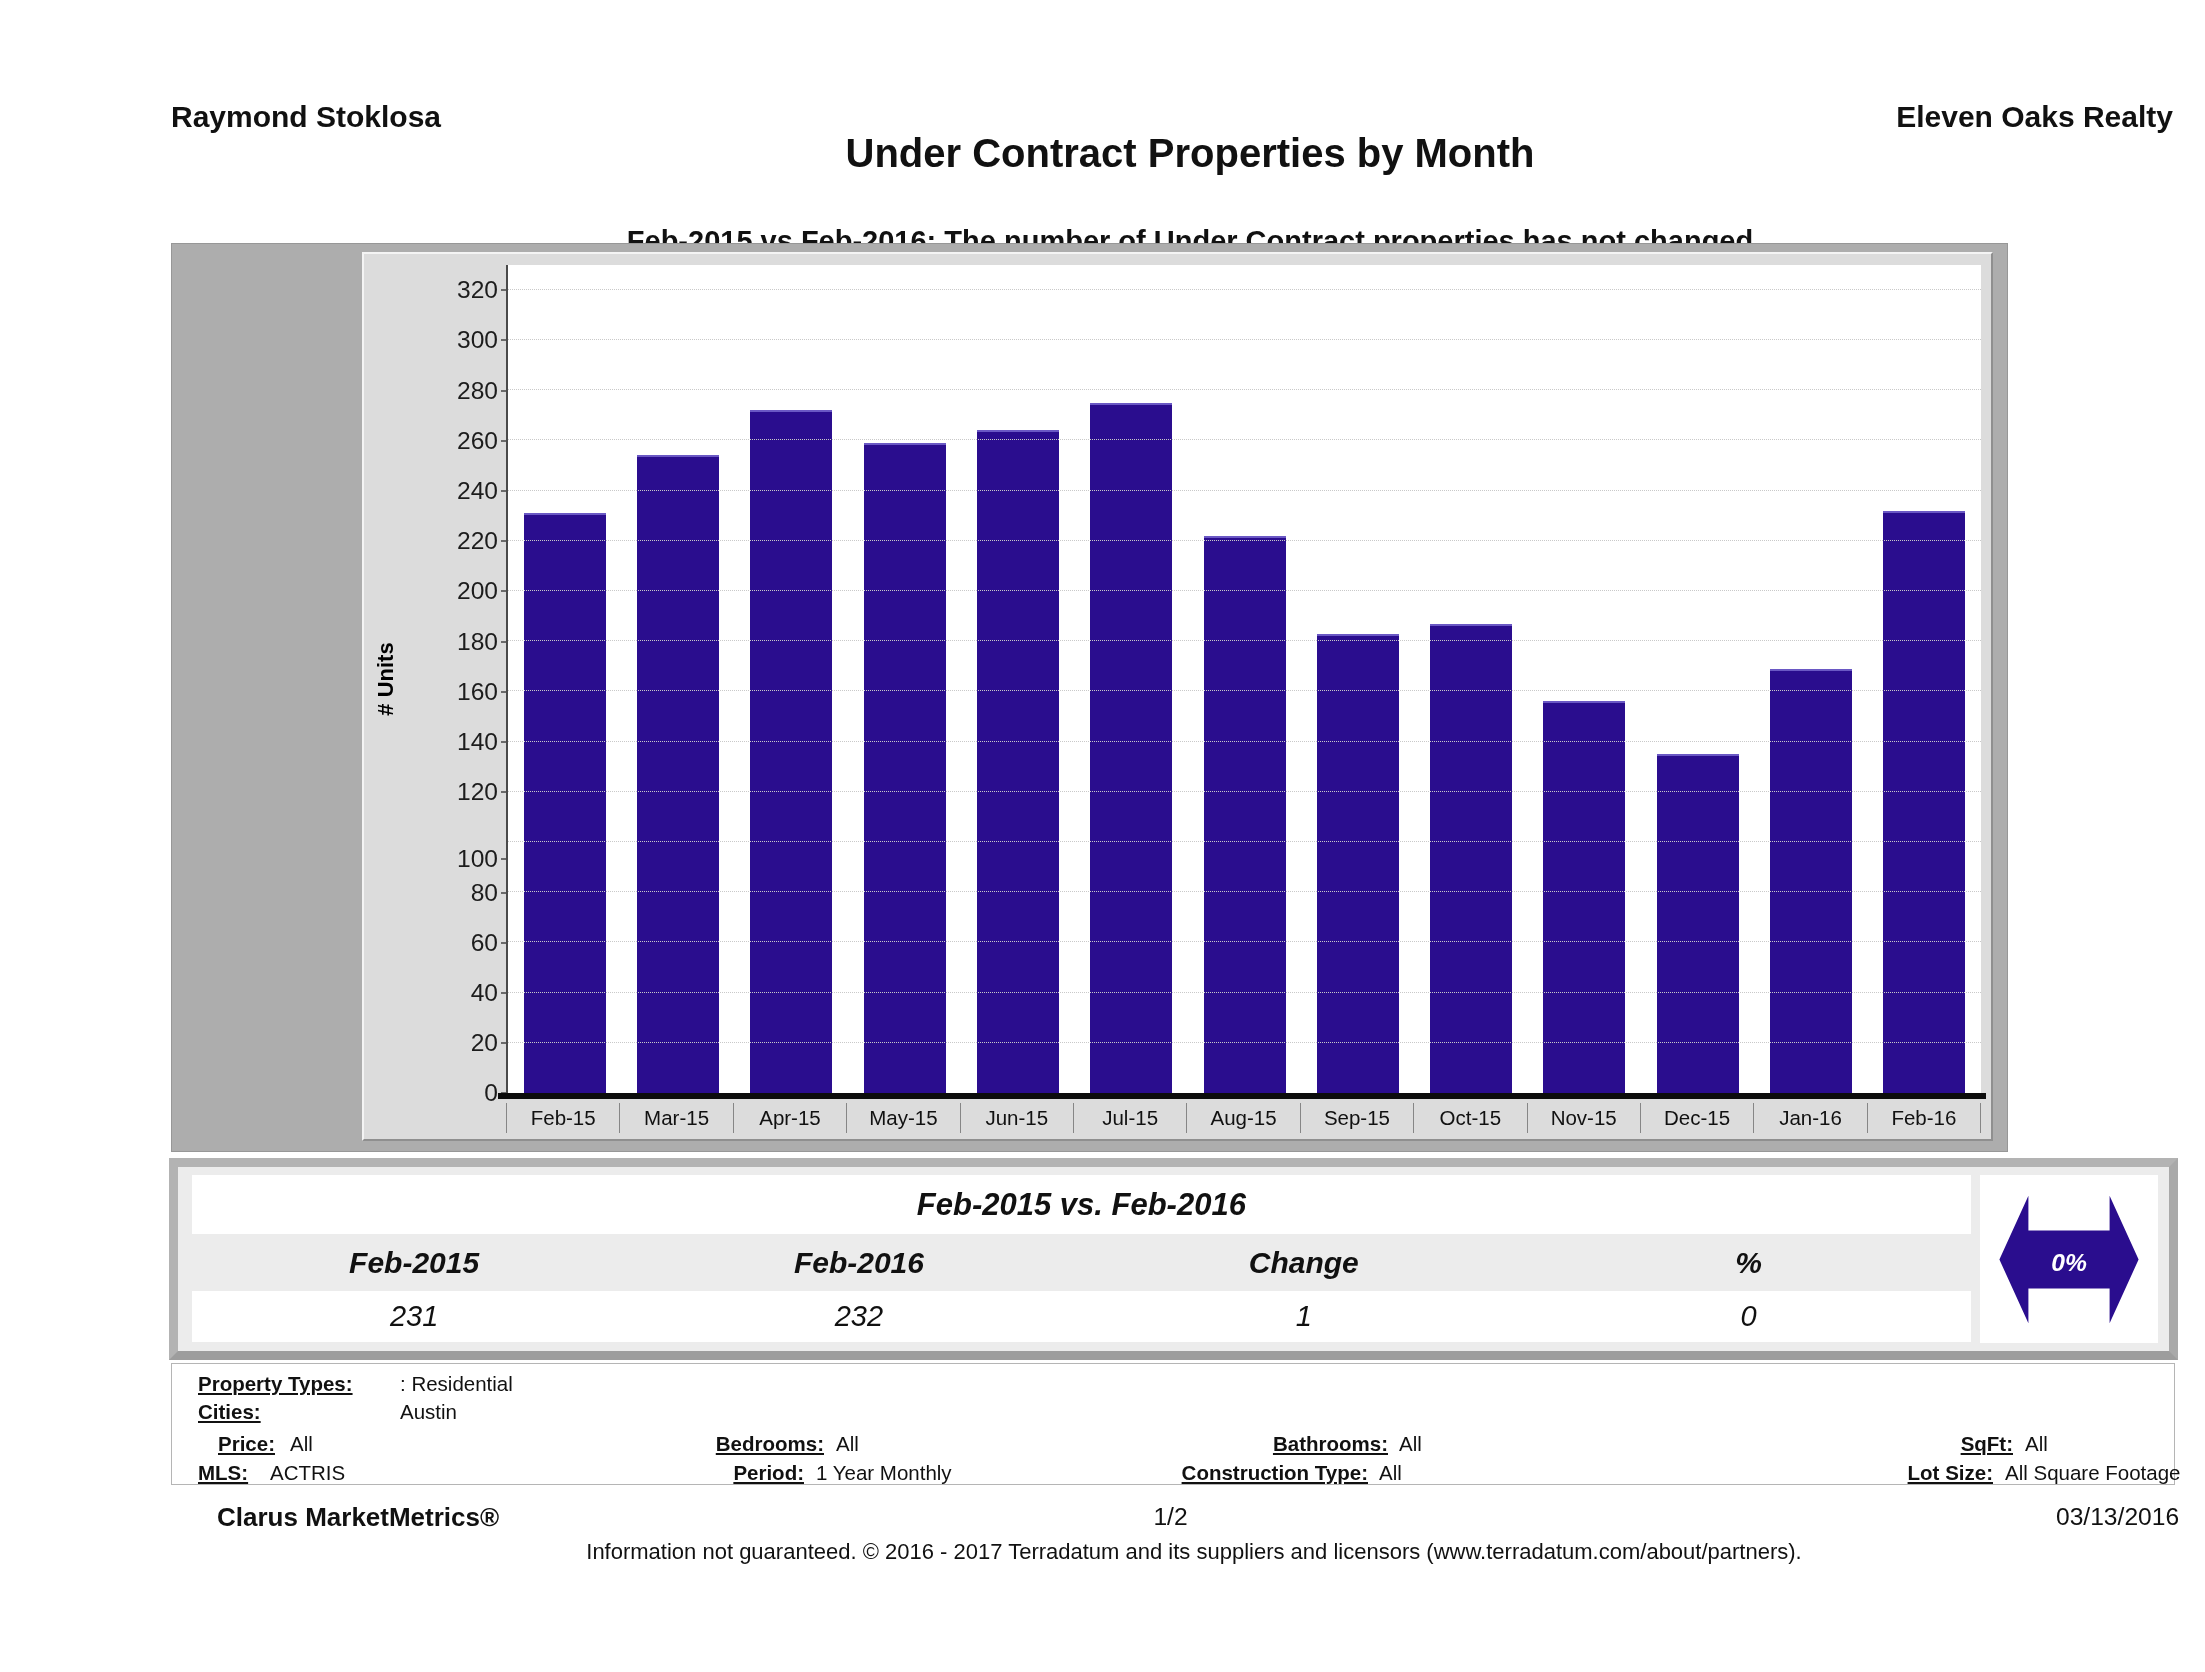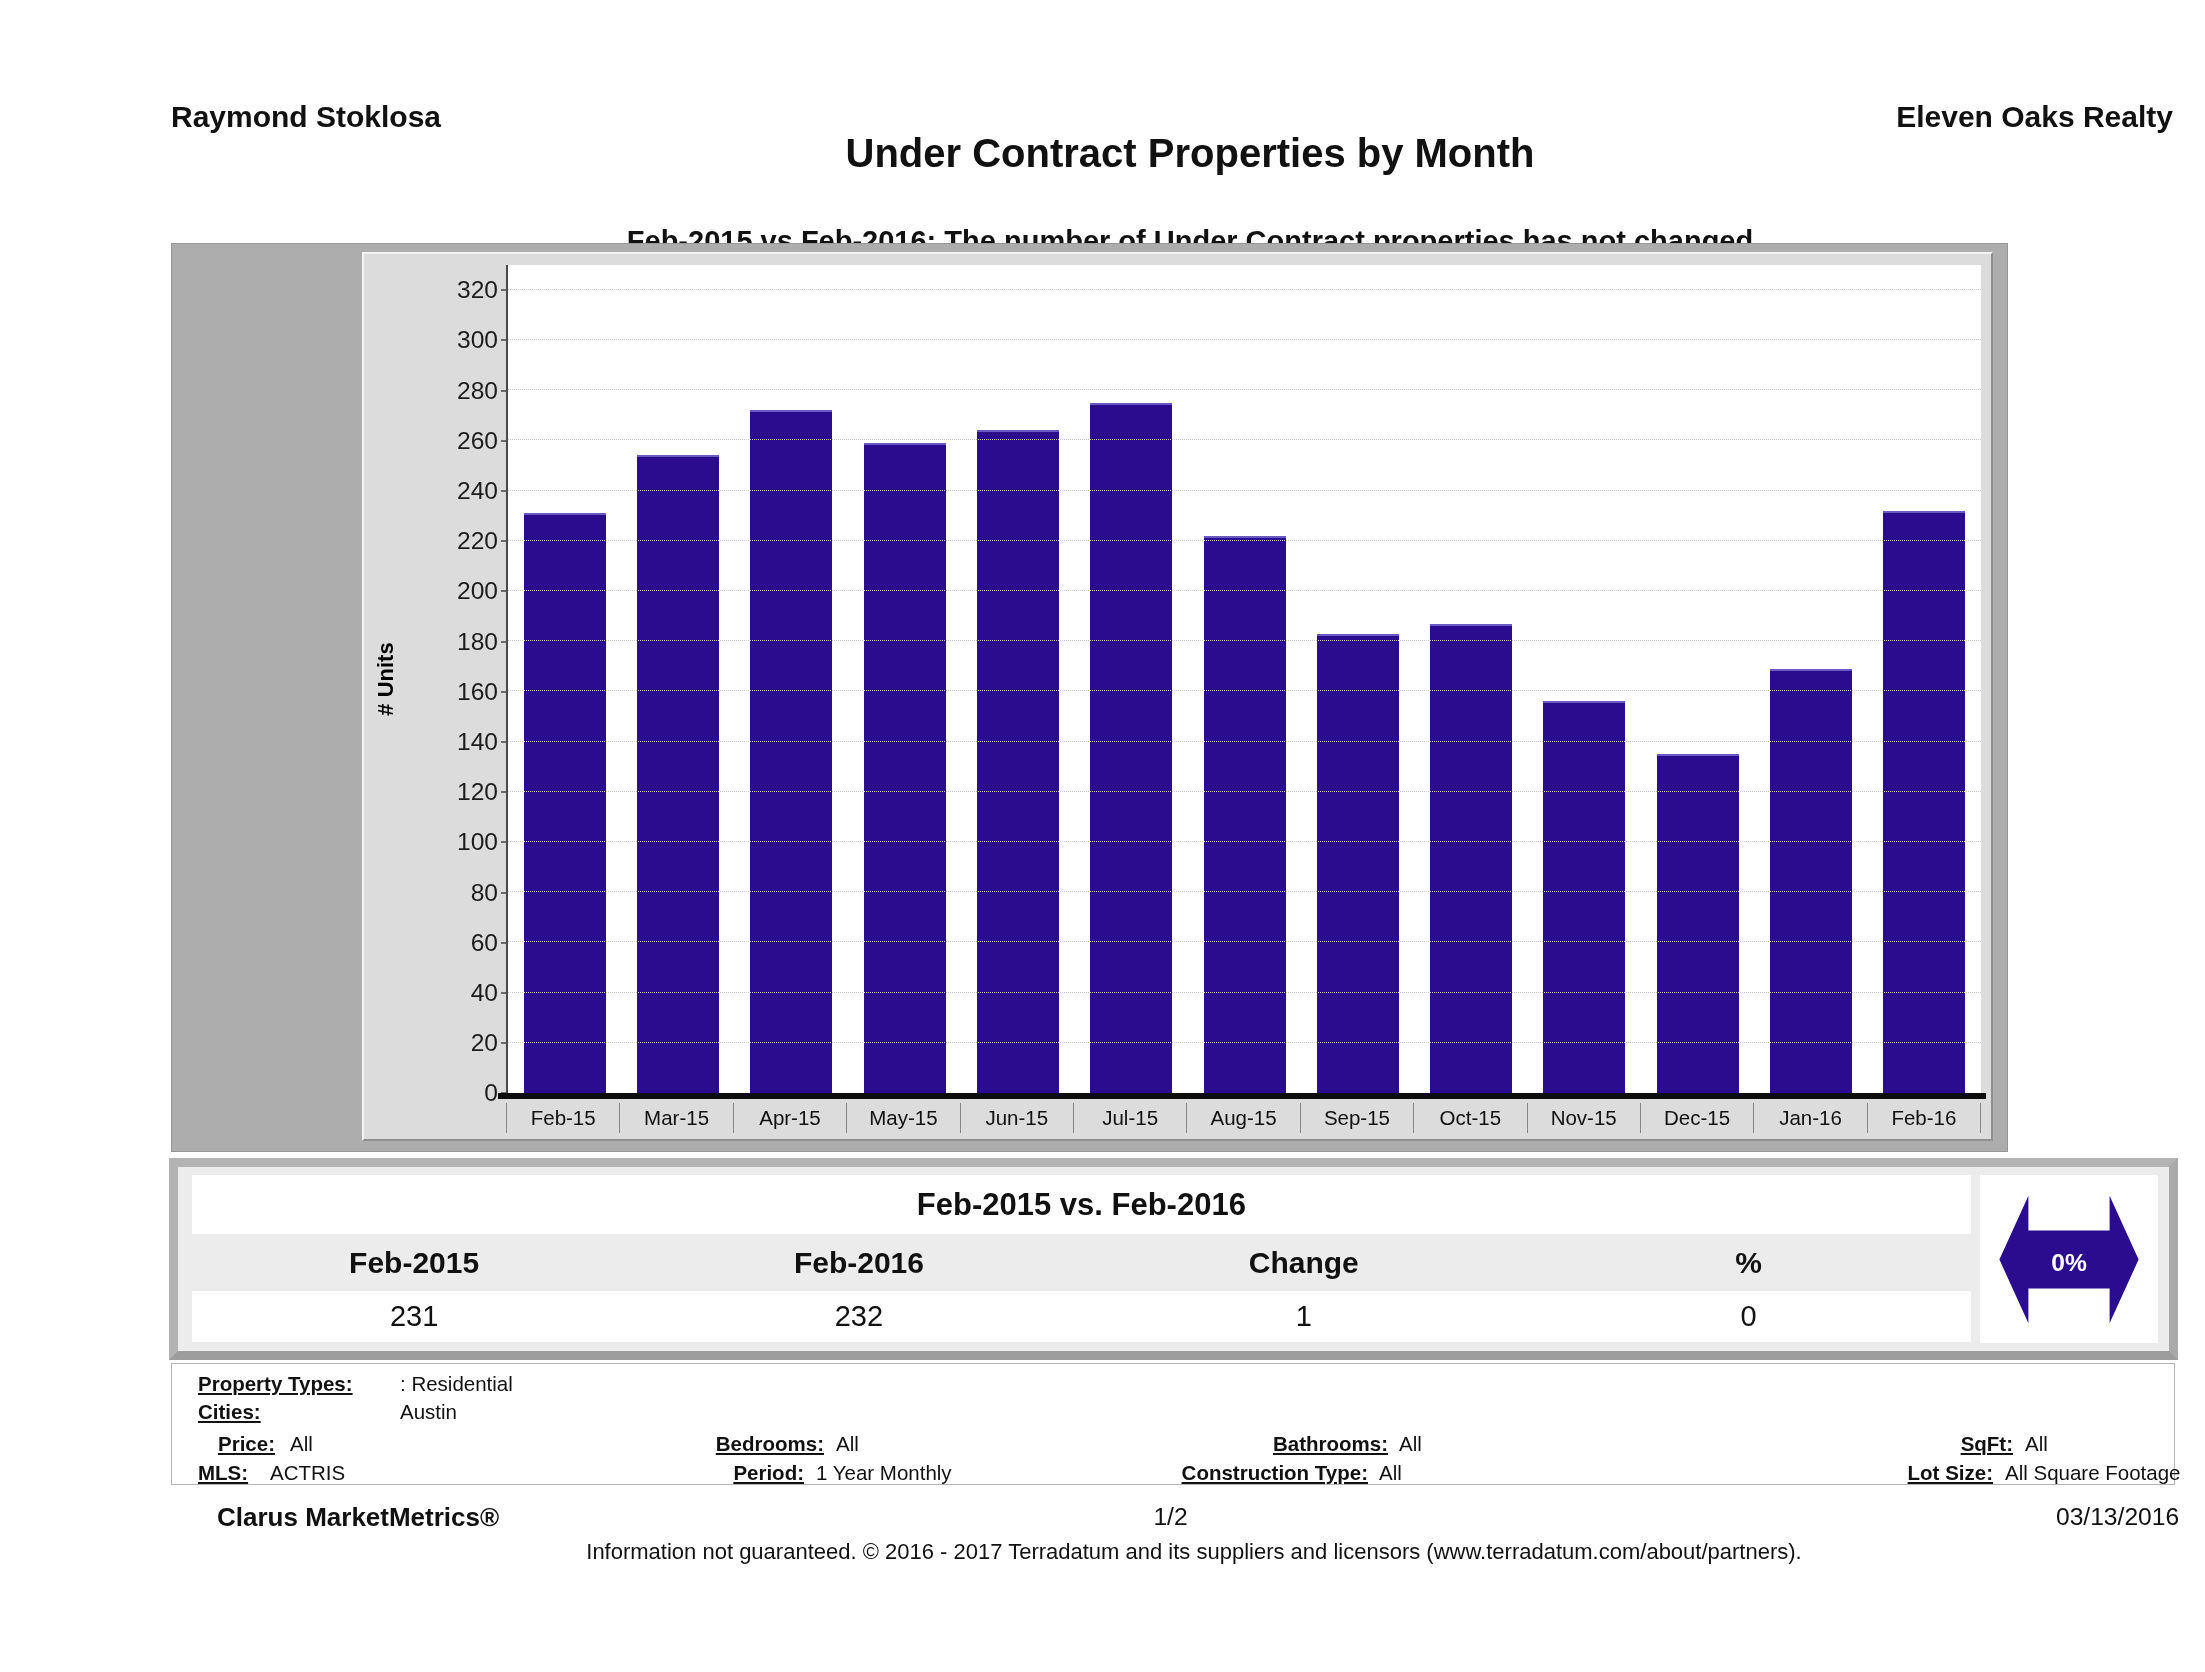--- a/index.html
+++ b/index.html
@@ -34,21 +34,21 @@
   .baseline{ position:absolute; left:134px; top:839px; width:1488px; height:6.2px; background:#0c0c0c; }
   .xlabels { position:absolute; left:142px; top:849px; width:1475px; height:30px; display:flex; }
   .xcell   { flex:1; text-align:center; font-size:20.5px; color:#111; line-height:29px;
              border-left:1.4px solid #868686; }
   .xcell:last-child { border-right:1.4px solid #868686; }
 
   
   .summary { position:absolute; left:169px; top:1158px; width:2009px; height:202px;
              background:#ececec; border:9.6px solid #b3b3b3;
              border-bottom-color:#9d9d9d; border-right-color:#a9a9a9; }
-  .sum-wrap{ position:absolute; inset:0; padding:8.2px 11px 8.2px 13.7px; display:flex; gap:9px; }
+  .sum-wrap{ position:absolute; inset:0; padding:8.2px 11px 8.2px 13.7px; display:flex; gap:9px;font-style:italic; }
   .sum-main{ flex:1; display:flex; flex-direction:column; }
   .sum-title-row { background:#fff; height:59px; display:flex; align-items:center; justify-content:center;
              font-size:31px; font-weight:bold; }
   .sum-head-row  { height:57px; display:flex; align-items:center; }
   .sum-val-row   { background:#fff; height:51px; display:flex; align-items:center; }
   .sum-col { flex:1; text-align:center; }
   .sum-head-row .sum-col { font-size:30px; font-weight:bold; }
   .sum-val-row  .sum-col { font-size:29px; }
   .sum-arrow { width:178px; background:#fff; display:flex; align-items:center; justify-content:center; }
 
@@ -84,21 +84,21 @@
     <div class="chart-inner">
       <div class="yaxis-title-wrap">
         <span class="yaxis-title"># Units</span>
       </div>
       <div class="ylabels" id="ylabels">
           <div class="ytick" style="bottom: -12.3px;">0</div>
           <div class="ytick" style="bottom: 38px;">20</div>
           <div class="ytick" style="bottom: 88px;">40</div>
           <div class="ytick" style="bottom: 138px;">60</div>
           <div class="ytick" style="bottom: 188px;">80</div>
-          <div class="ytick" style="bottom: 239px;">100</div>
+          <div class="ytick" style="bottom: 222px;">100</div>
           <div class="ytick" style="bottom: 289px;">120</div>
           <div class="ytick" style="bottom: 339px;">140</div>
           <div class="ytick" style="bottom: 389px;">160</div>
           <div class="ytick" style="bottom: 439px;">180</div>
           <div class="ytick" style="bottom: 490px;">200</div>
           <div class="ytick" style="bottom: 540px;">220</div>
           <div class="ytick" style="bottom: 590px;">240</div>
           <div class="ytick" style="bottom: 640px;">260</div>
           <div class="ytick" style="bottom: 690px;">280</div>
           <div class="ytick" style="bottom: 741px;">300</div>

